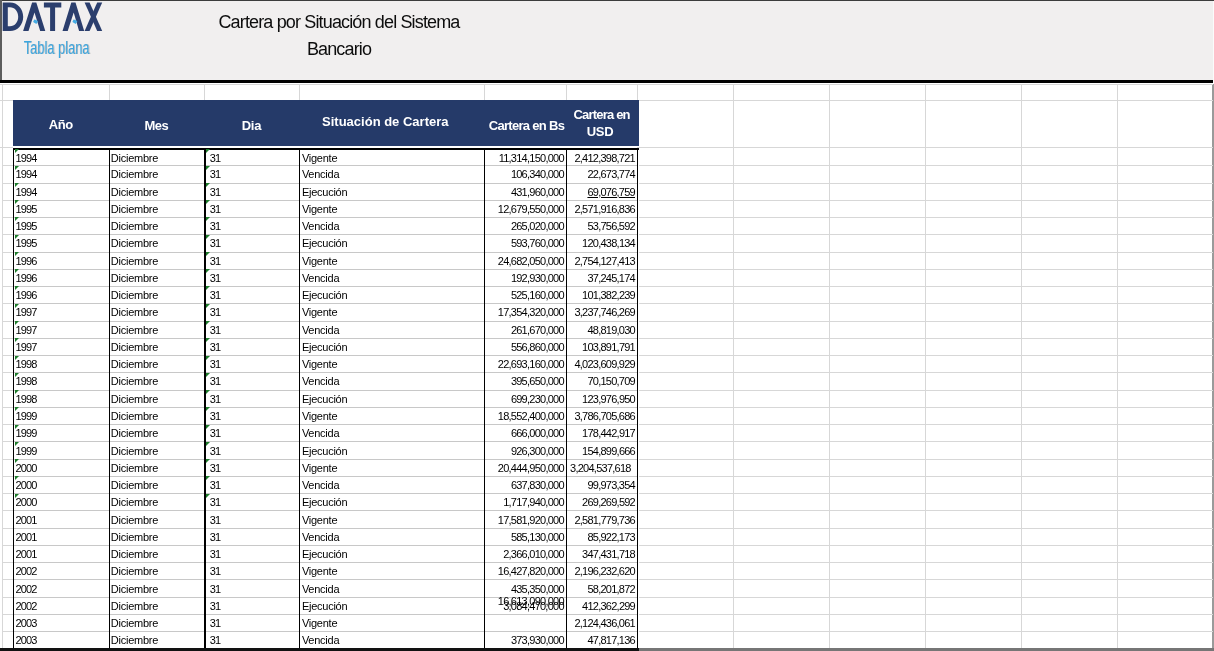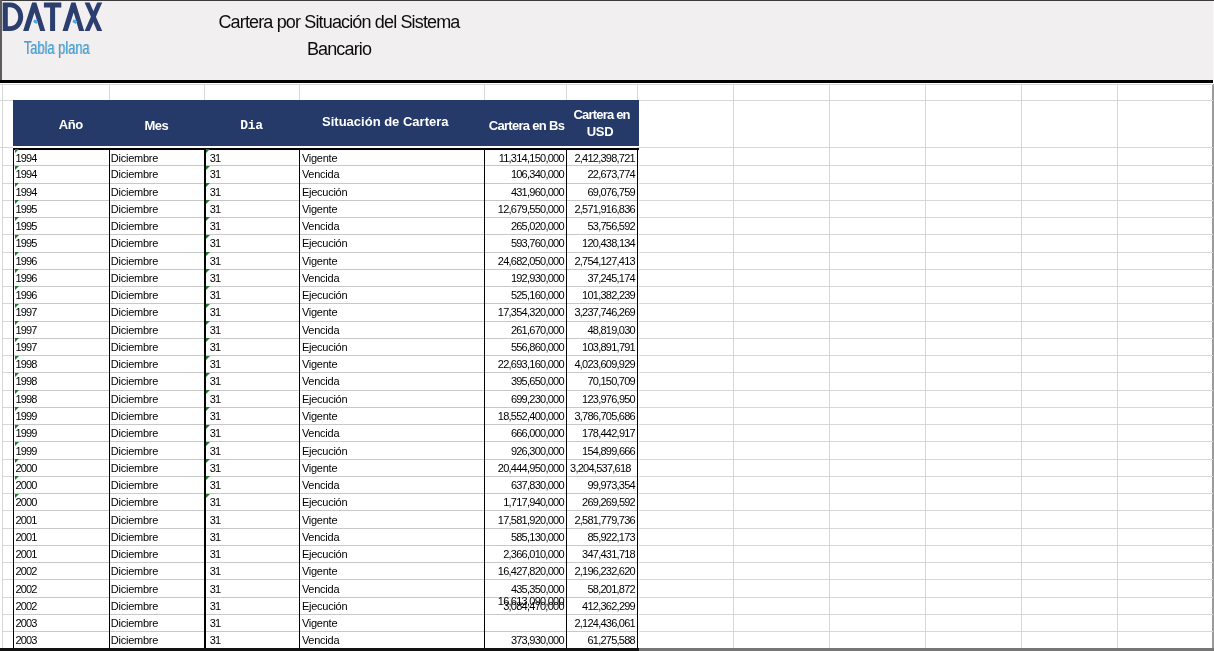--- a/index.html
+++ b/index.html
@@ -99,28 +99,28 @@
 <div class="h" style="left:1.9px;top:562.21px;width:11.1px;"></div>
 <div class="h" style="left:638.5px;top:579.47px;width:574.5px;"></div>
 <div class="h" style="left:1.9px;top:579.47px;width:11.1px;"></div>
 <div class="h" style="left:638.5px;top:596.72px;width:574.5px;"></div>
 <div class="h" style="left:1.9px;top:596.72px;width:11.1px;"></div>
 <div class="h" style="left:638.5px;top:613.98px;width:574.5px;"></div>
 <div class="h" style="left:1.9px;top:613.98px;width:11.1px;"></div>
 <div class="h" style="left:638.5px;top:631.24px;width:574.5px;"></div>
 <div class="h" style="left:1.9px;top:631.24px;width:11.1px;"></div>
 <div class="abs" style="left:12.6px;top:99.8px;width:626.30px;height:46.7px;background:#253a69;"></div>
-<div class="hc" style="left:23px;top:99.8px;width:95.5px;height:44px;;letter-spacing:-0.50px">
+<div class="hc" style="left:13.0px;top:99.8px;width:95.5px;height:44px;;letter-spacing:-0.50px">
     <span style="position:relative;top:2.35px;">Año</span>
   </div>
 <div class="hc" style="left:108.5px;top:99.8px;width:95.8px;height:46.7px;;letter-spacing:-0.50px">
     <span style="position:relative;top:2.35px;">Mes</span>
   </div>
 <div class="hc" style="left:204.3px;top:99.8px;width:94.3px;height:46.7px;;letter-spacing:-0.30px">
-    <span style="position:relative;top:2.35px;font-family:Liberation Mono, monospace;">Dia</span>
+    <span style="position:relative;top:2.35px;">Dia</span>
   </div>
 <div class="hc" style="left:298.6px;top:99.8px;width:185.4px;height:38px;;letter-spacing:0.00px;padding-right:12px">
     <span style="position:relative;top:2.35px;">Situación de Cartera</span>
   </div>
 <div class="hc" style="left:484.0px;top:99.8px;width:82.0px;height:46.7px;;letter-spacing:-0.70px;padding-left:3px">
     <span style="position:relative;top:2.35px;">Cartera en Bs</span>
   </div>
 <div class="hc" style="left:566.0px;top:99.8px;width:71.2px;height:46.7px;line-height:17.1px;letter-spacing:-0.8px;">
     <span style="position:relative;top:0.3px;">Cartera en<br><span style="letter-spacing:-0.2px;position:relative;left:-1.5px;">USD</span></span>
   </div>
@@ -175,21 +175,21 @@
 <div class="cell" style="left:299.90px;top:166.26px;width:182.10px;height:16.26px;padding-left:2.0px;">Vencida</div>
 <div class="cell num" style="left:485.30px;top:166.26px;width:78.50px;height:16.26px;padding-right:2.2px;">106,340,000</div>
 <div class="cell num" style="left:567.30px;top:166.26px;width:67.70px;height:16.26px;padding-right:2.2px;">22,673,774</div>
 <div class="tri" style="left:14.60px;top:165.66px;"></div>
 <div class="tri" style="left:205.90px;top:165.66px;"></div>
 <div class="cell ls9" style="left:14.30px;top:183.52px;width:93.00px;height:16.26px;padding-left:1.2px;">1994</div>
 <div class="cell" style="left:109.80px;top:183.52px;width:93.50px;height:16.26px;padding-left:1.0px;">Diciembre</div>
 <div class="cell ls9" style="left:205.60px;top:183.52px;width:88.80px;height:16.26px;padding-left:4.2px;">31</div>
 <div class="cell" style="left:299.90px;top:183.52px;width:182.10px;height:16.26px;padding-left:2.0px;">Ejecución</div>
 <div class="cell num" style="left:485.30px;top:183.52px;width:78.50px;height:16.26px;padding-right:2.2px;">431,960,000</div>
-<div class="cell num" style="left:567.30px;top:183.52px;width:67.70px;height:16.26px;padding-right:2.2px;">69,076,759</div>
+<div class="cell num" style="left:567.30px;top:183.52px;width:67.70px;height:16.26px;padding-right:2.2px;text-decoration:underline;">69,076,759</div>
 <div class="tri" style="left:14.60px;top:182.92px;"></div>
 <div class="tri" style="left:205.90px;top:182.92px;"></div>
 <div class="cell ls9" style="left:14.30px;top:200.78px;width:93.00px;height:16.26px;padding-left:1.2px;">1995</div>
 <div class="cell" style="left:109.80px;top:200.78px;width:93.50px;height:16.26px;padding-left:1.0px;">Diciembre</div>
 <div class="cell ls9" style="left:205.60px;top:200.78px;width:88.80px;height:16.26px;padding-left:4.2px;">31</div>
 <div class="cell" style="left:299.90px;top:200.78px;width:182.10px;height:16.26px;padding-left:2.0px;">Vigente</div>
 <div class="cell num" style="left:485.30px;top:200.78px;width:78.50px;height:16.26px;padding-right:2.2px;">12,679,550,000</div>
 <div class="cell num" style="left:567.30px;top:200.78px;width:67.70px;height:16.26px;padding-right:2.2px;">2,571,916,836</div>
 <div class="tri" style="left:14.60px;top:200.18px;"></div>
 <div class="tri" style="left:205.90px;top:200.18px;"></div>
@@ -369,14 +369,14 @@
 <div class="cell" style="left:109.80px;top:614.98px;width:93.50px;height:16.26px;padding-left:1.0px;">Diciembre</div>
 <div class="cell ls9" style="left:205.60px;top:614.98px;width:88.80px;height:16.26px;padding-left:4.2px;">31</div>
 <div class="cell" style="left:299.90px;top:614.98px;width:182.10px;height:16.26px;padding-left:2.0px;">Vigente</div>
 <div class="cell num" style="left:485.30px;top:593px;width:78.50px;height:16.26px;padding-right:2.2px;">16,613,090,000</div>
 <div class="cell num" style="left:567.30px;top:614.98px;width:67.70px;height:16.26px;padding-right:2.2px;">2,124,436,061</div>
 <div class="cell ls9" style="left:14.30px;top:632.24px;width:93.00px;height:16.26px;padding-left:1.2px;">2003</div>
 <div class="cell" style="left:109.80px;top:632.24px;width:93.50px;height:16.26px;padding-left:1.0px;">Diciembre</div>
 <div class="cell ls9" style="left:205.60px;top:632.24px;width:88.80px;height:16.26px;padding-left:4.2px;">31</div>
 <div class="cell" style="left:299.90px;top:632.24px;width:182.10px;height:16.26px;padding-left:2.0px;">Vencida</div>
 <div class="cell num" style="left:485.30px;top:632.24px;width:78.50px;height:16.26px;padding-right:2.2px;">373,930,000</div>
-<div class="cell num" style="left:567.30px;top:632.24px;width:67.70px;height:16.26px;padding-right:2.2px;">61,275,588</div>
+<div class="cell num" style="left:567.30px;top:632.24px;width:67.70px;height:16.26px;padding-right:2.2px;">47,817,136</div>
 <div class="abs" style="left:0;top:648.4px;width:638.5px;height:2.6px;background:#121212;"></div>
 <div class="abs" style="left:638.5px;top:648.4px;width:575.5px;height:2.6px;background:#767676;"></div>
 </body></html>

